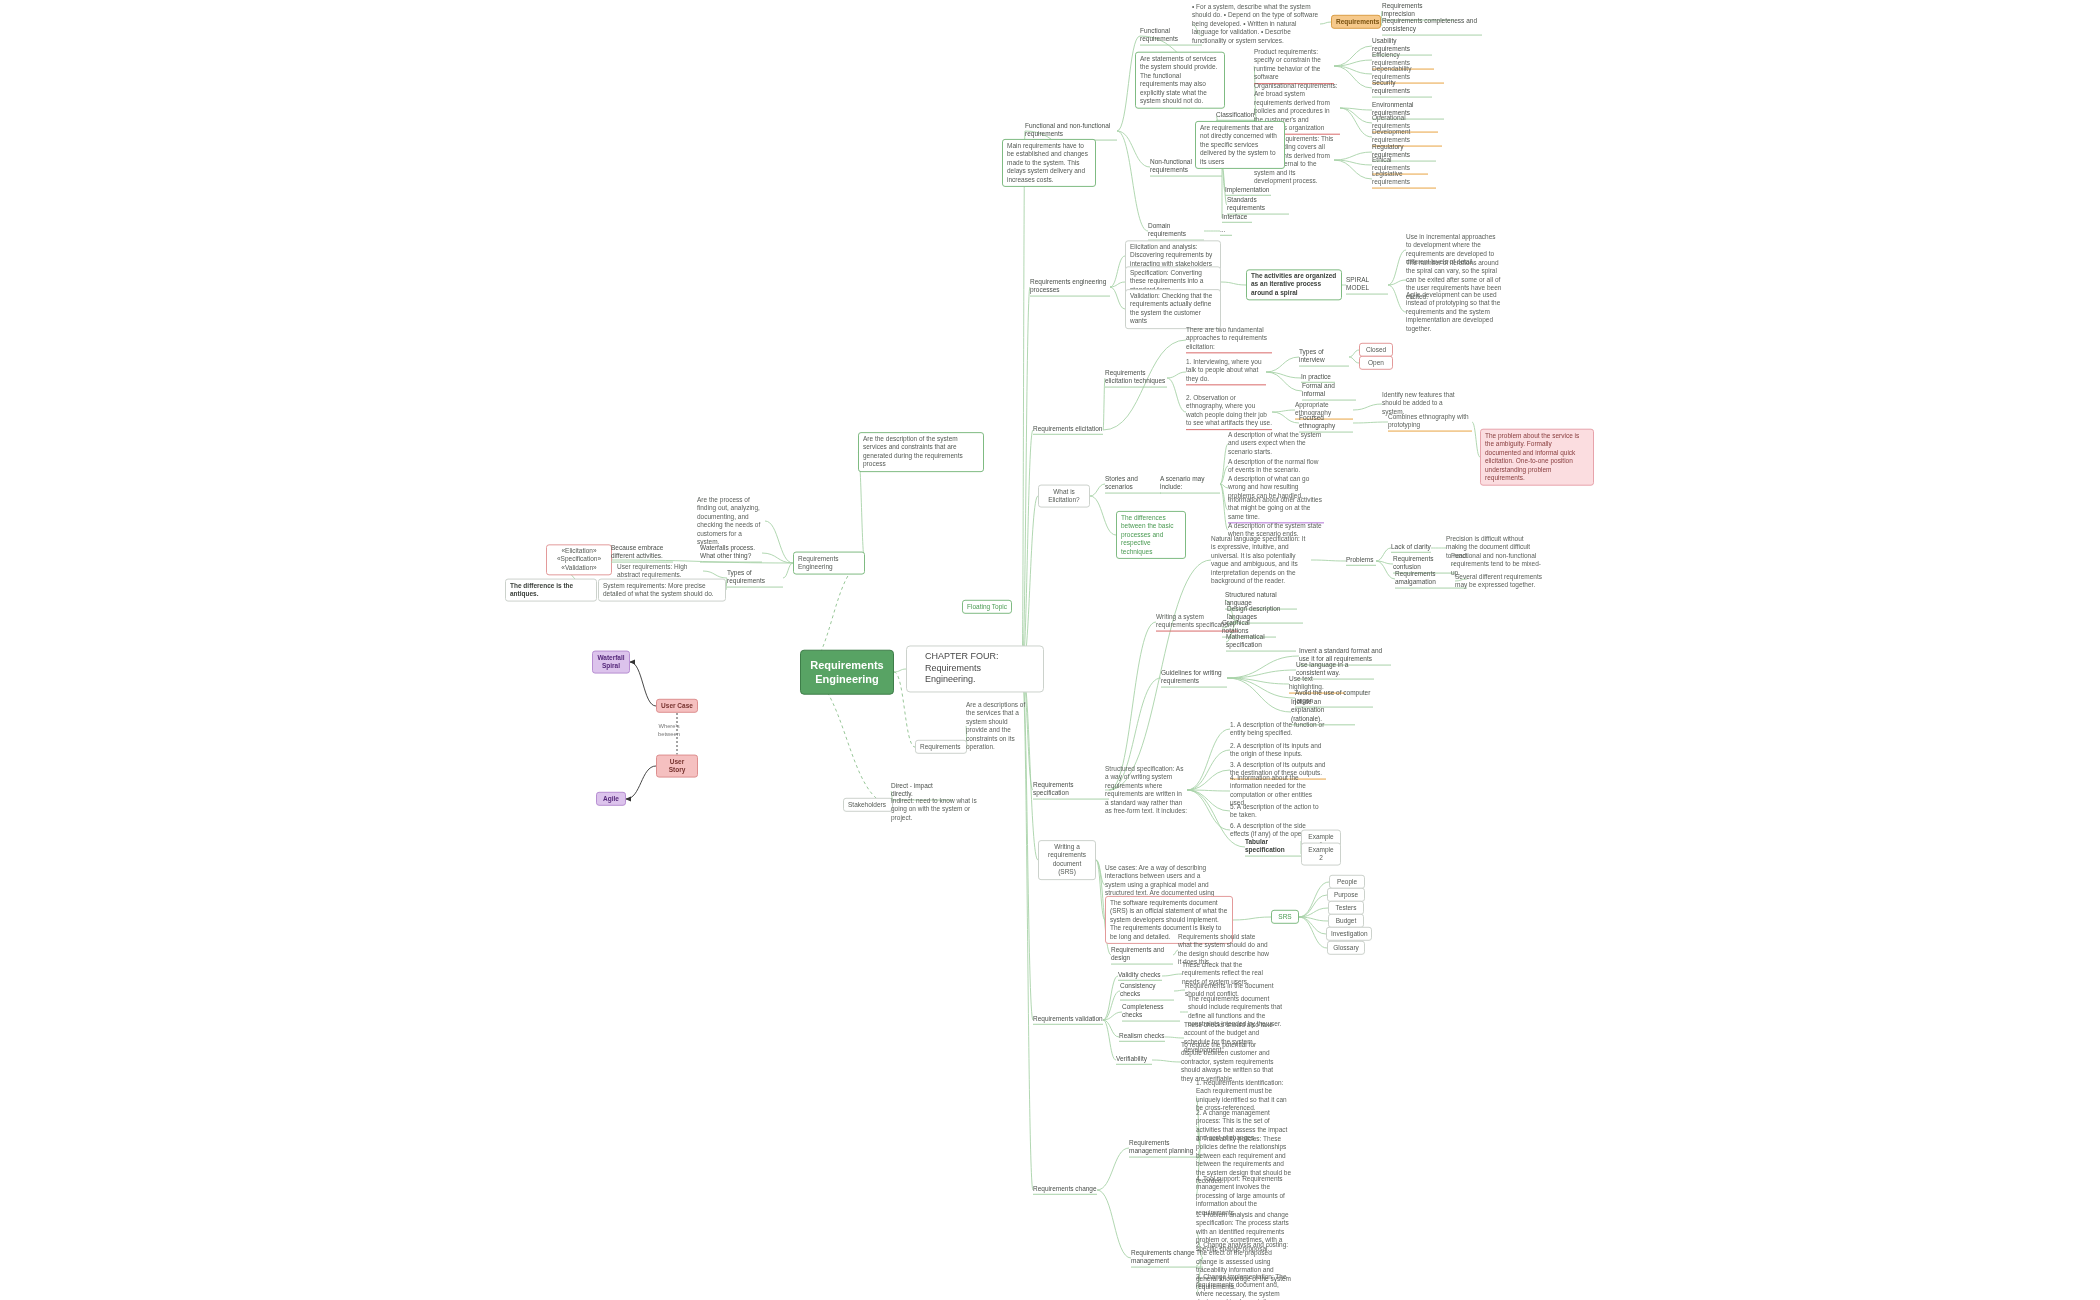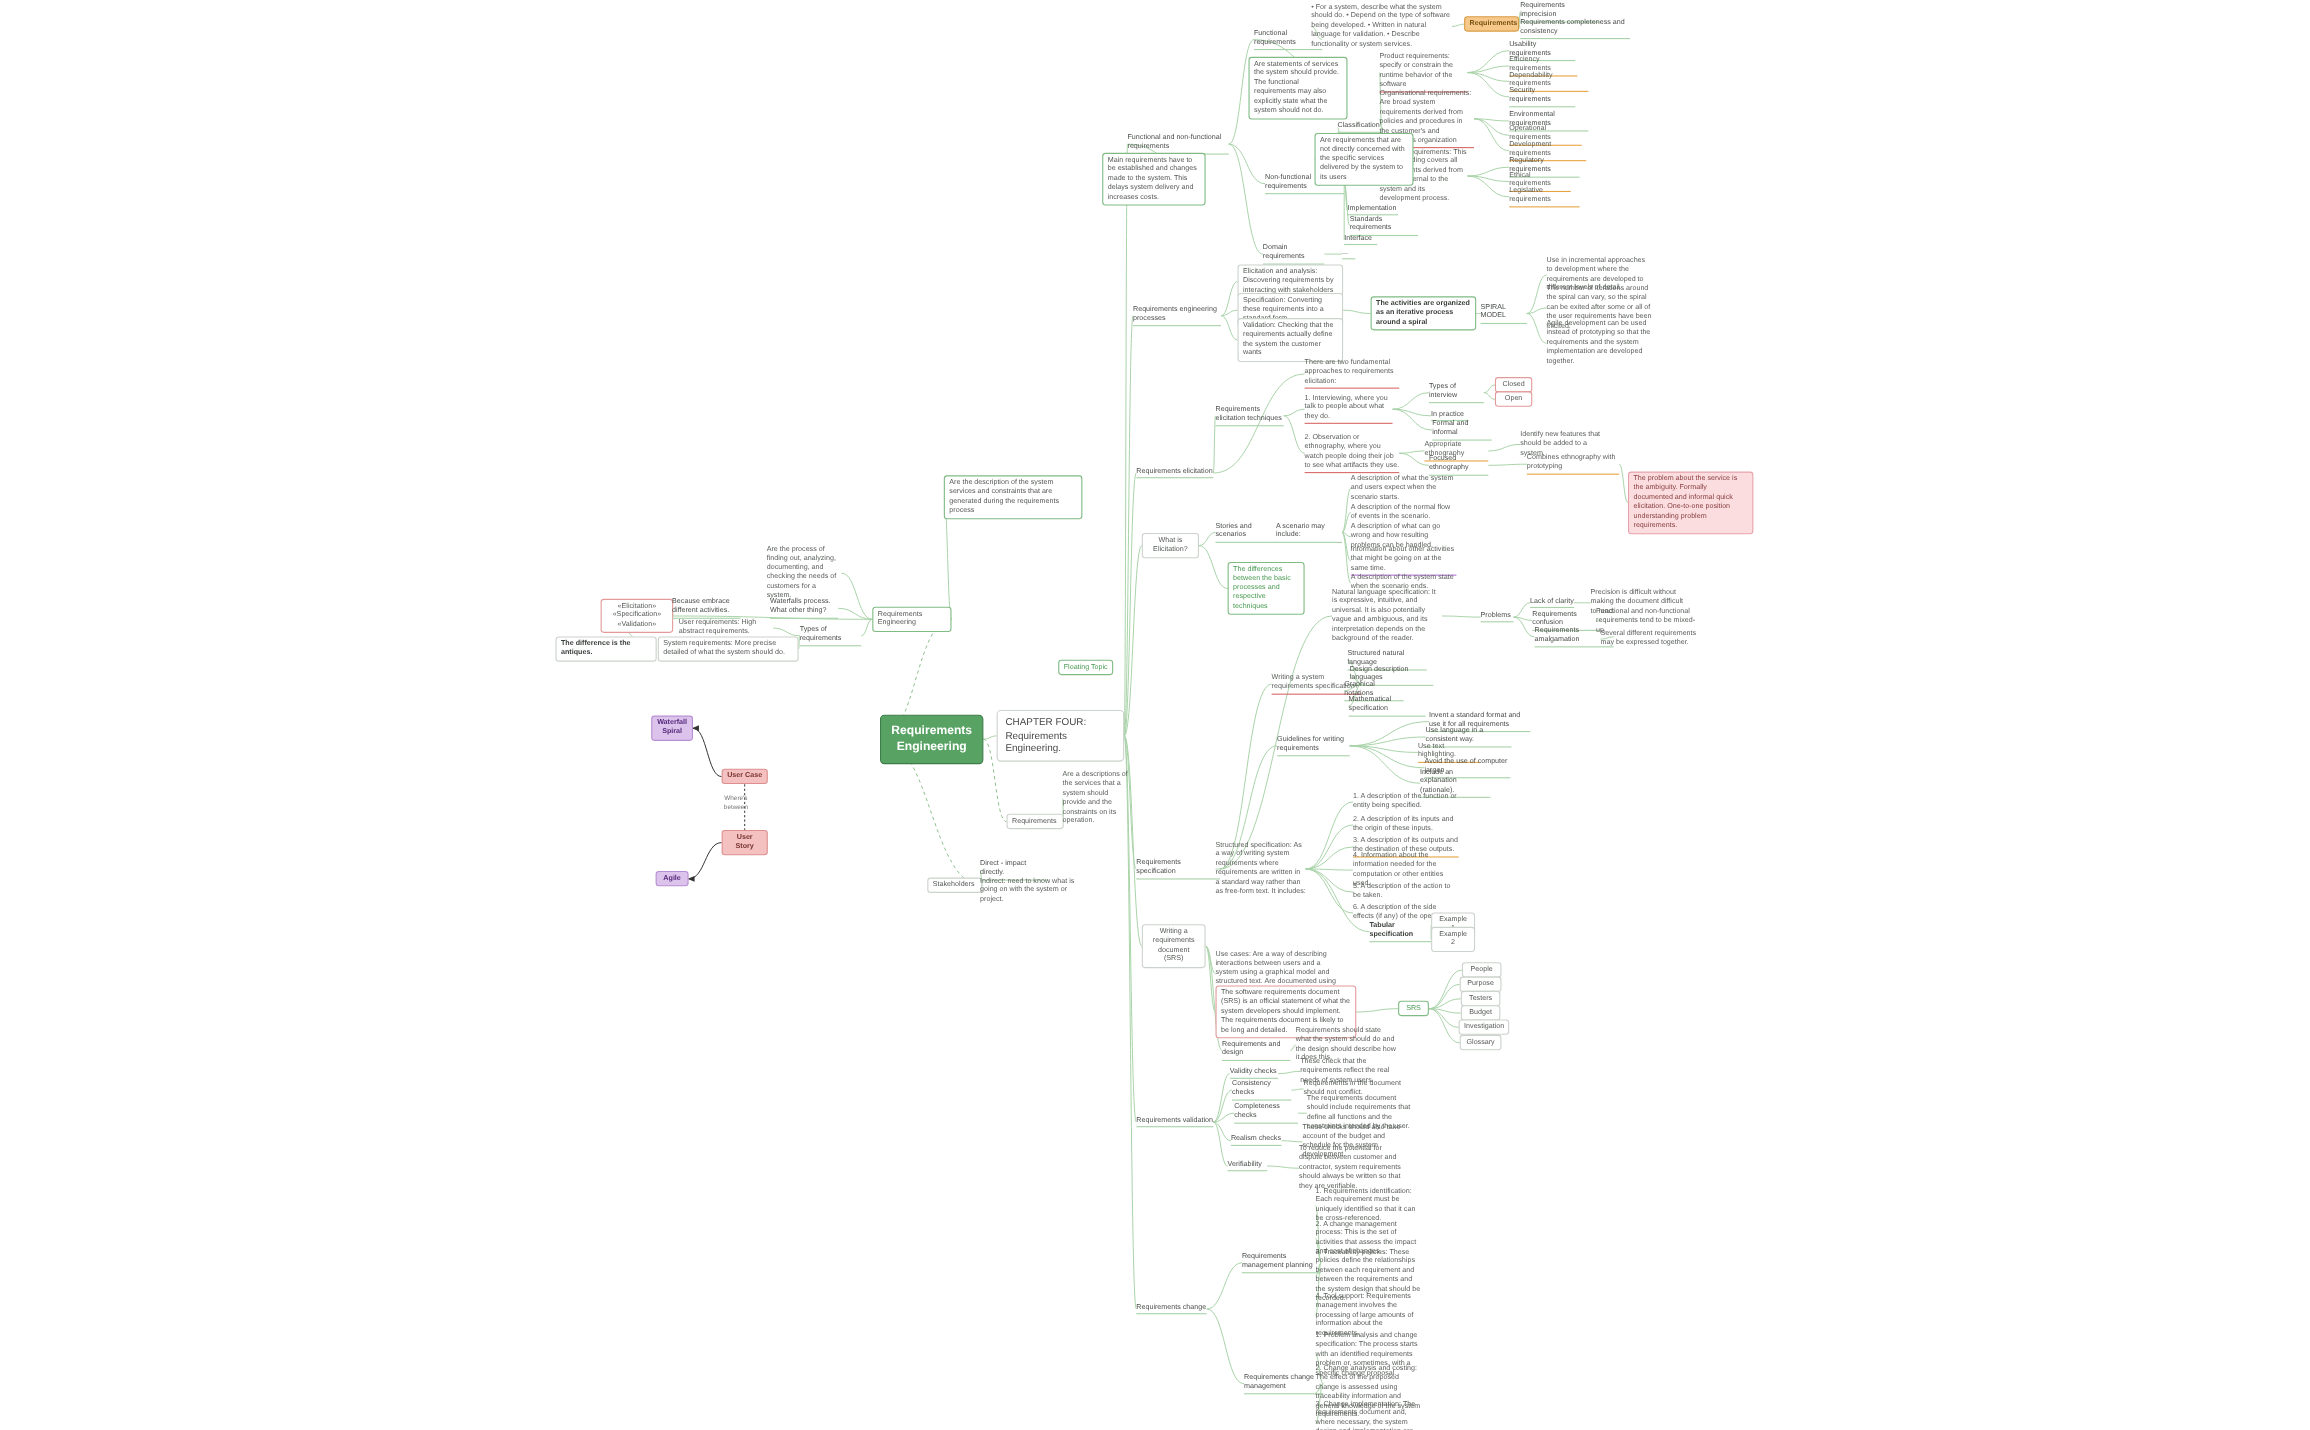--- a/index.html
+++ b/index.html
@@ -24,21 +24,21 @@
   .brd-red   { border-color:#e39a9a; }
   .green-text{ color:#4a9a52; }
   .bg-pink   { background:#f5c0c0; border:1px solid #dd8f8f; color:#77332f; font-weight:bold; }
   .bg-purple { background:#dcc3ec; border:1px solid #b78ed2; color:#55287a; font-weight:bold; }
   .bg-orange { background:#f6c98b; border:1px solid #d99d45; color:#7a5210; font-weight:bold; }
   .bg-pinklight { background:#fbdde0; border:1px solid #e7a3ab; color:#8a4040; }
   .title {
     background:#58a364; border:1px solid #3e7d49; color:#ffffff; font-weight:bold;
     font-size:11px; text-align:center; padding:7px 8px; border-radius:4px;
   }
-  .big { font-size:9px; color:#484848; padding:5px 7px; border-radius:4px; }
+  .big { font-size:9px; color:#484848; padding:5px 18px; border-radius:4px; }
   .bold { font-weight:bold; color:#3a3f3a; }
   .u-red    { border-bottom:1px solid #d96a6a; padding-bottom:1px; }
   .u-orange { border-bottom:1px solid #e8a442; padding-bottom:1px; }
   .u-purple { border-bottom:1px solid #b273d6; padding-bottom:1px; }
   .tiny { font-size:5.8px; color:#777; }
   .ctr { text-align:center; }
 </style>
 </head>
 <body>
 

